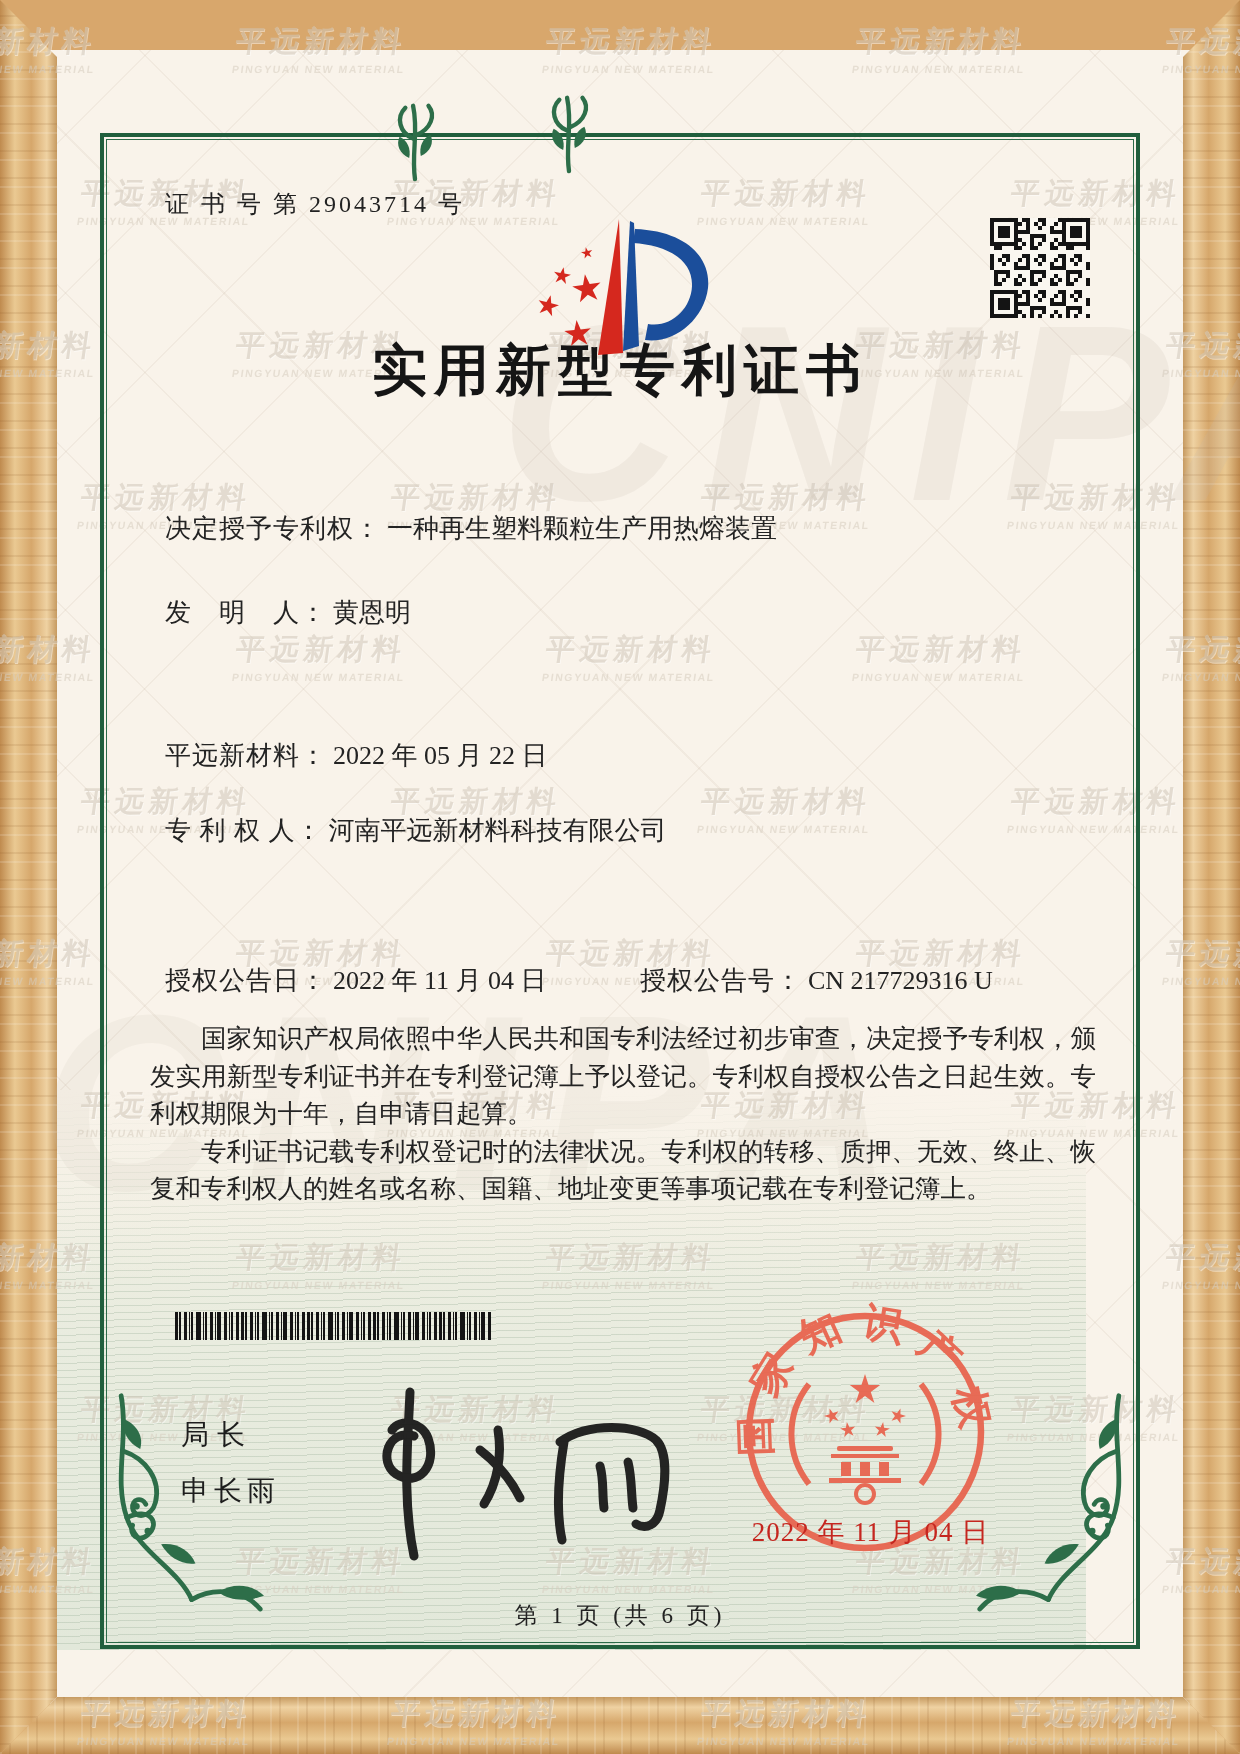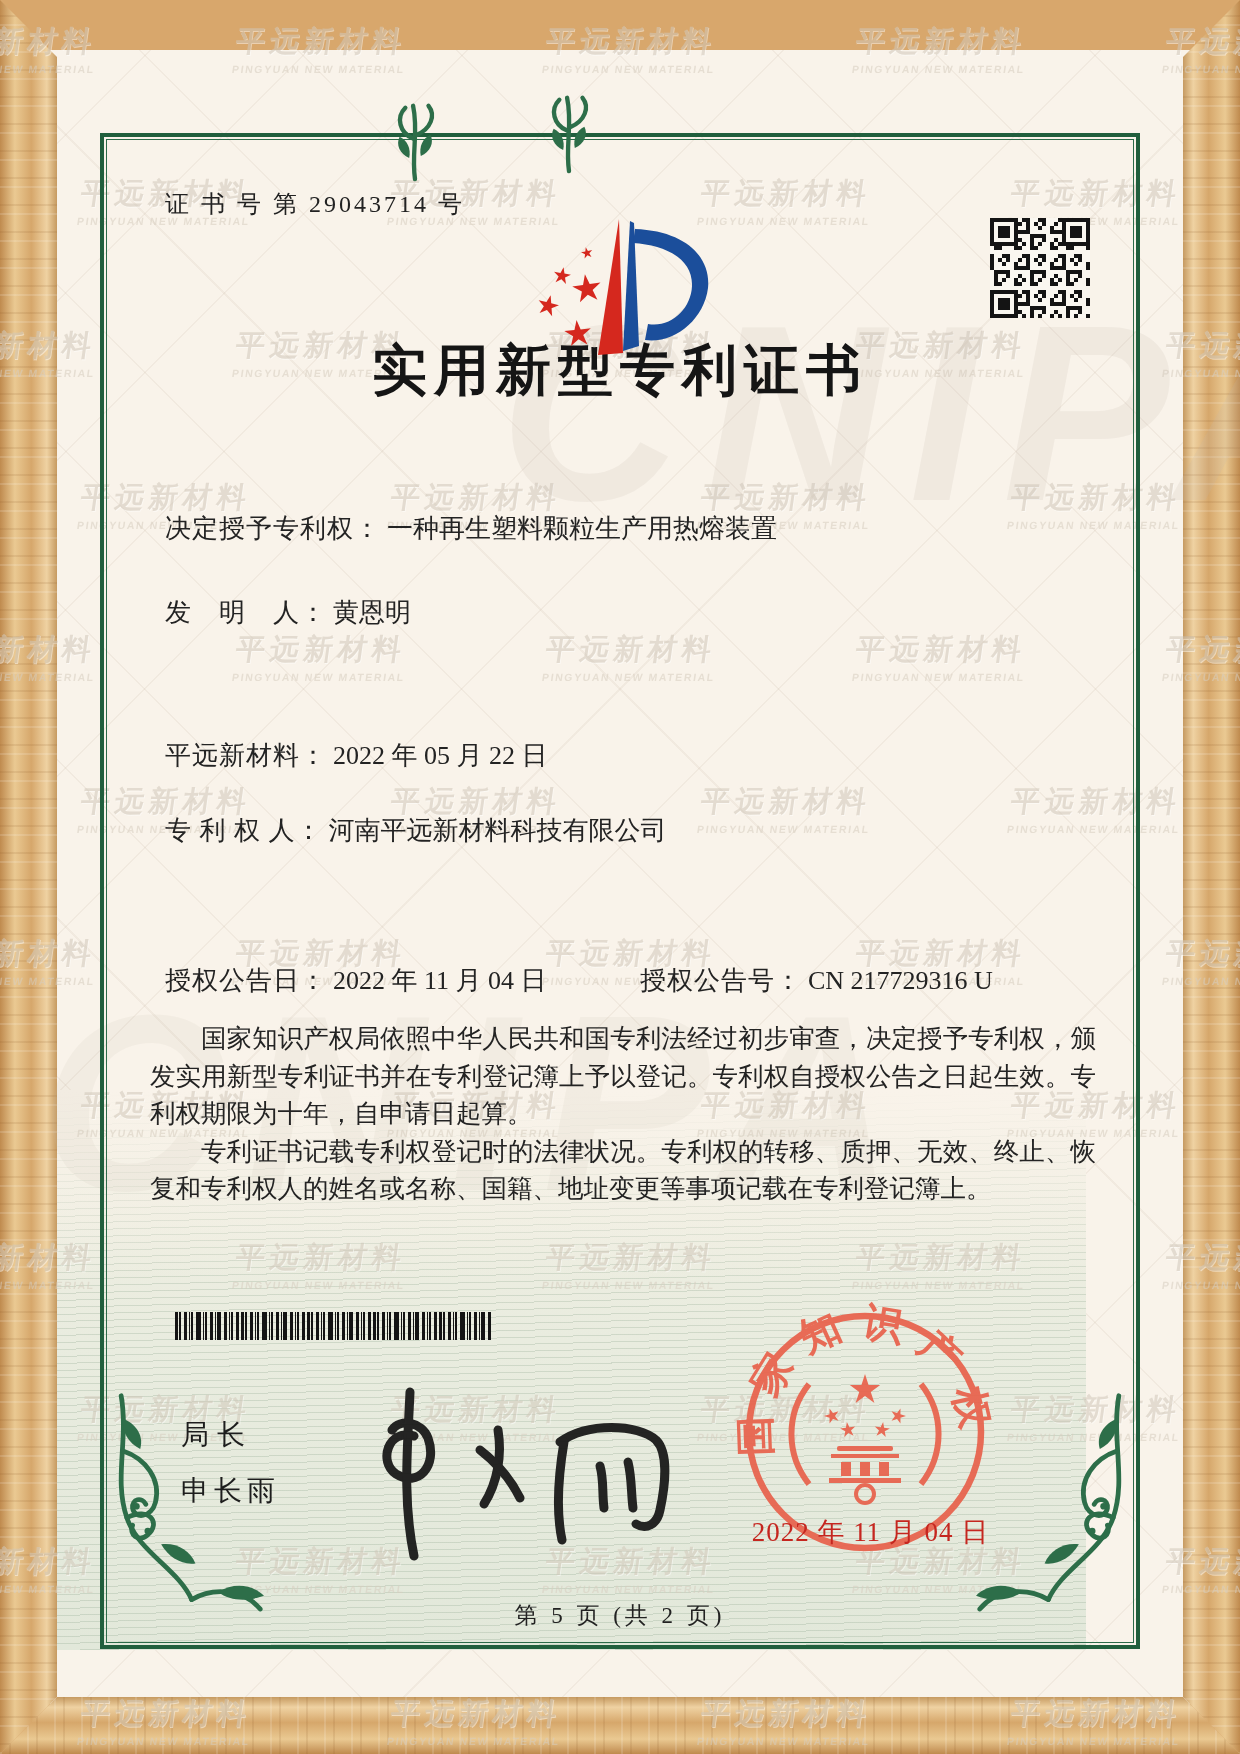--- a/index.html
+++ b/index.html
@@ -656,14 +656,14 @@
         <rect x="146" y="162" width="10" height="14"></rect>
         <rect x="96" y="178" width="72" height="5"></rect>
         <circle cx="132" cy="194" r="9" fill="none" stroke="#e8614b" stroke-width="4"></circle>
         <path d="M 76 184 A 80 80 0 0 1 76 84" fill="none" stroke="#e8614b" stroke-width="6"></path>
         <path d="M 188 184 A 80 80 0 0 0 188 84" fill="none" stroke="#e8614b" stroke-width="6"></path>
       </g>
     </svg>
   </div>
   <div class="seal-date">2022 年 11 月 04 日</div>
 
-  <div class="page-footer">第 5 页 (共 2 页)</div>
+  <div class="page-footer">第 1 页 (共 6 页)</div>
 </div>
 
 </body></html>

